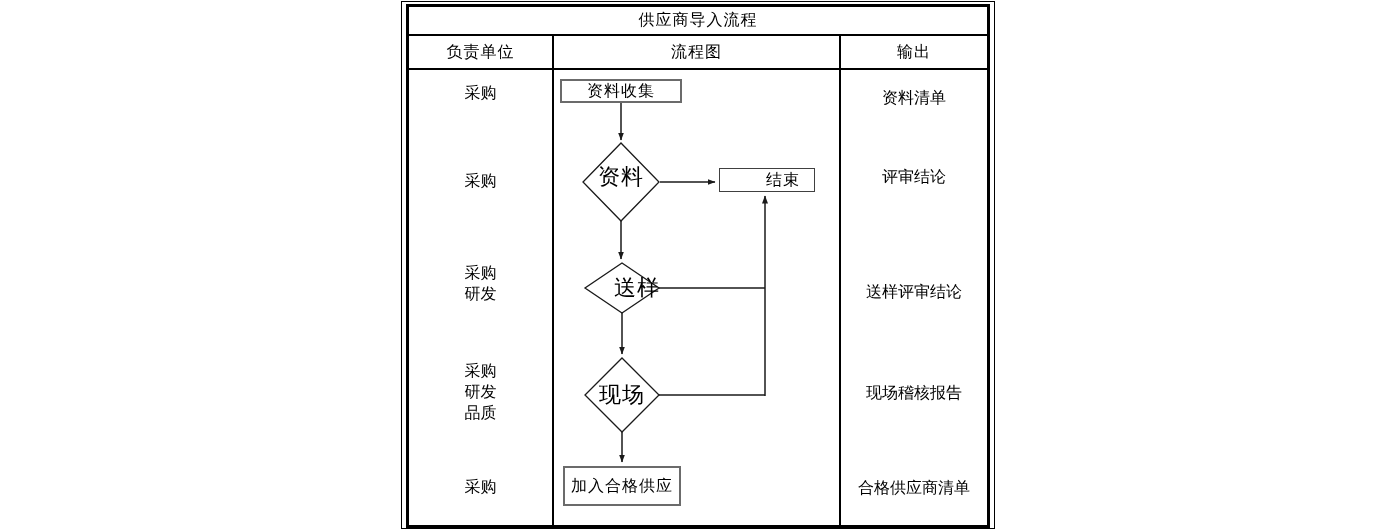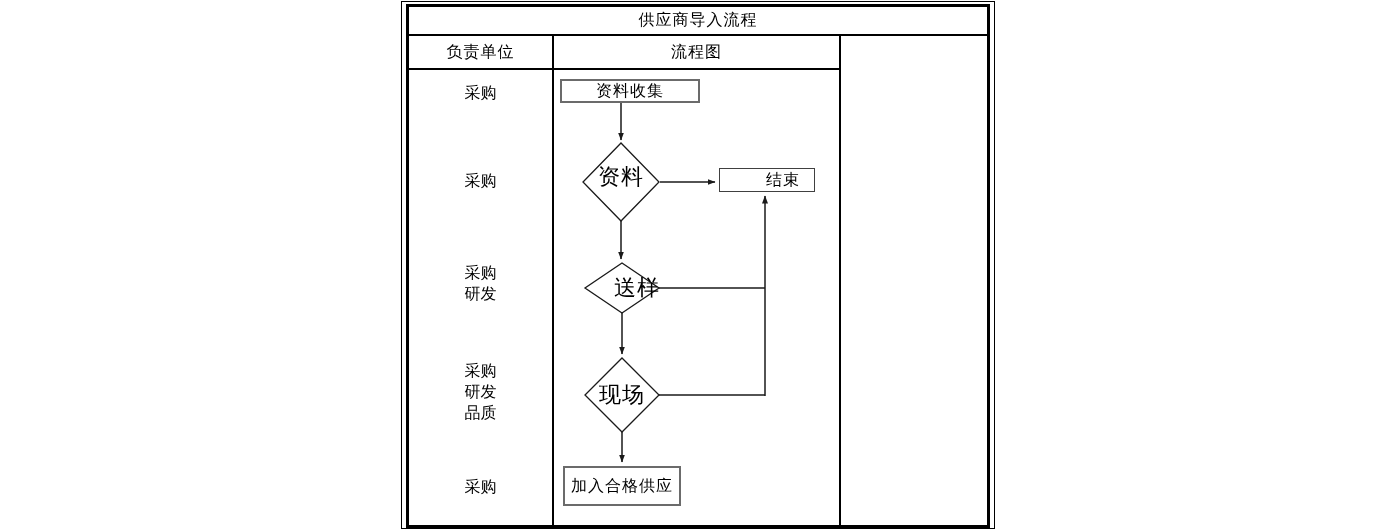--- a/index.html
+++ b/index.html
@@ -39,21 +39,21 @@
   }
   .olabel{
     position:absolute;left:0;width:100%;text-align:center;line-height:19px;
   }
   .flow-svg{position:absolute;left:0;top:0;}
   .fc-node{
     position:absolute;box-sizing:border-box;background:#fff;
     display:flex;align-items:center;justify-content:center;
     font-size:16px;letter-spacing:1px;
   }
-  .box-collect{left:6px;top:9px;width:140px;height:24px;border:2px solid #6b6b6b;}
+  .box-collect{left:6px;top:9px;width:122px;height:24px;border:2px solid #6b6b6b;}
   .box-end{left:165px;top:98px;width:96px;height:24px;border:1.5px solid #404040;padding-left:32px;}
   .box-join{
     left:9px;top:396px;width:118px;height:40px;border:2px solid #6b6b6b;
     align-items:flex-start;justify-content:center;padding-top:8px;
   }
   .dlabel{
     position:absolute;transform:translate(-50%,-50%);
     font-size:22px;letter-spacing:1px;white-space:nowrap;background:transparent;font-family:Liberation Serif, serif;
   }
 </style>
@@ -63,20 +63,21 @@
 <div class="stage">
 
   <div class="outer-frame"></div>
 
   <div class="ptable">
 
     <div class="cell hdr c1">负责单位</div>
 
     <div class="cell title-cell">供应商导入流程</div>
     <div class="cell hdr c2">流程图</div>
+    <div class="cell hdr c3">输出</div>
 
     <div class="cell body c1">
       <div class="rlabel" style="top:12px;">采购</div>
       <div class="rlabel" style="top:100px;">采购</div>
       <div class="rlabel" style="top:192px;">采购</div>
       <div class="rlabel" style="top:213px;">研发</div>
       <div class="rlabel" style="top:290px;">采购</div>
       <div class="rlabel" style="top:311px;">研发</div>
       <div class="rlabel" style="top:332px;">品质</div>
       <div class="rlabel" style="top:406px;">采购</div>
@@ -115,15 +116,22 @@
 
       <div class="fc-node box-collect">资料收集</div>
       <div class="fc-node box-end">结束</div>
       <div class="fc-node box-join">加入合格供应</div>
 
       <div class="dlabel" style="left:67px;top:107px;">资料</div>
       <div class="dlabel" style="left:83px;top:218px;">送样</div>
       <div class="dlabel" style="left:68px;top:325px;">现场</div>
     </div>
 
+    <div class="cell body c3">
+      <div class="olabel" style="top:18px;">资料清单</div>
+      <div class="olabel" style="top:97px;">评审结论</div>
+      <div class="olabel" style="top:212px;">送样评审结论</div>
+      <div class="olabel" style="top:313px;">现场稽核报告</div>
+      <div class="olabel" style="top:408px;">合格供应商清单</div>
+    </div>
 
   </div>
 </div>
 
 </body></html>

